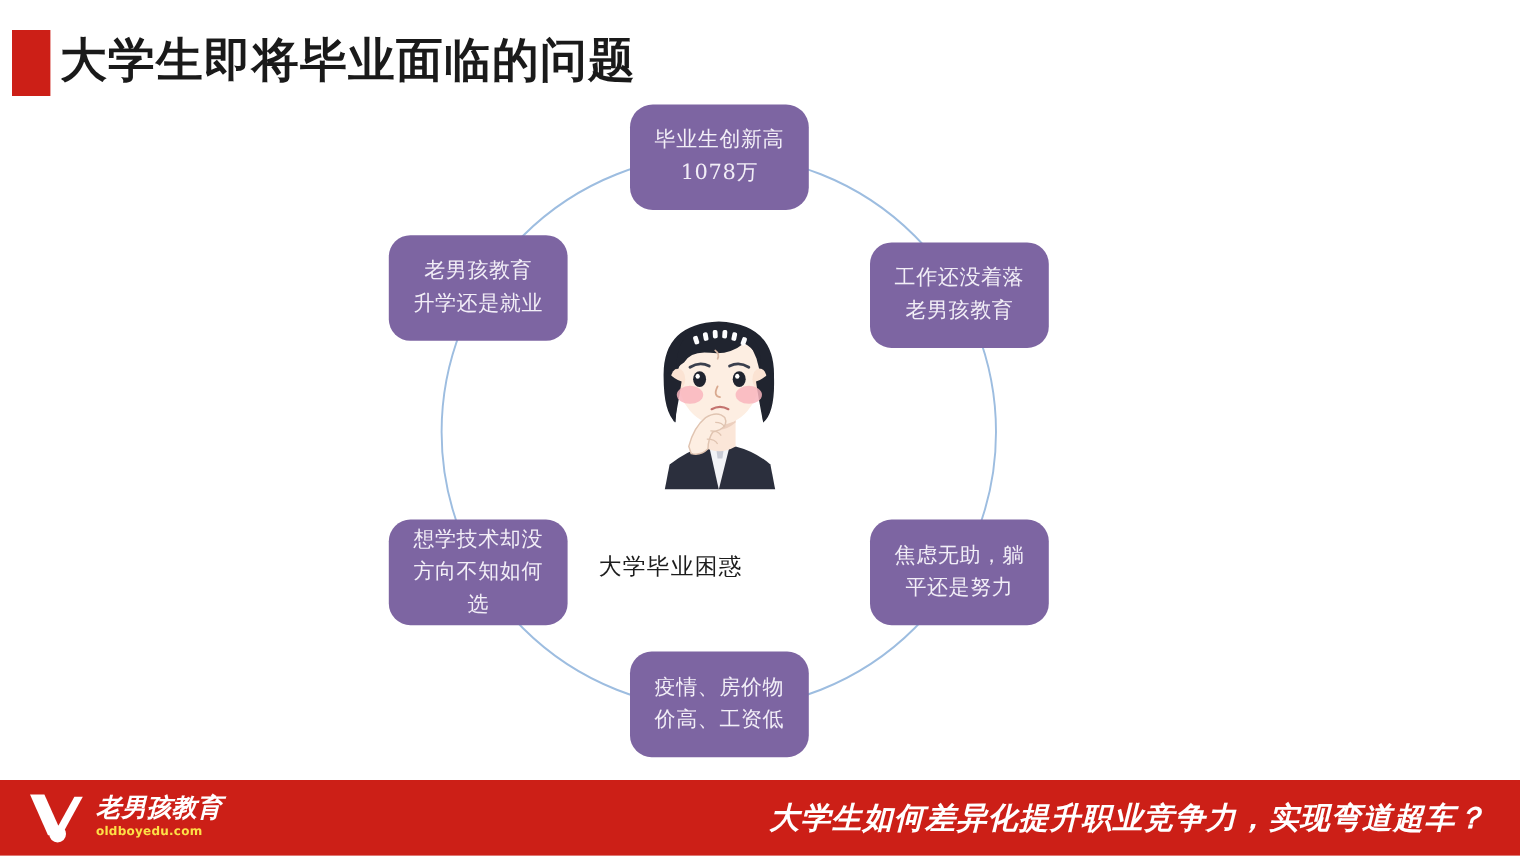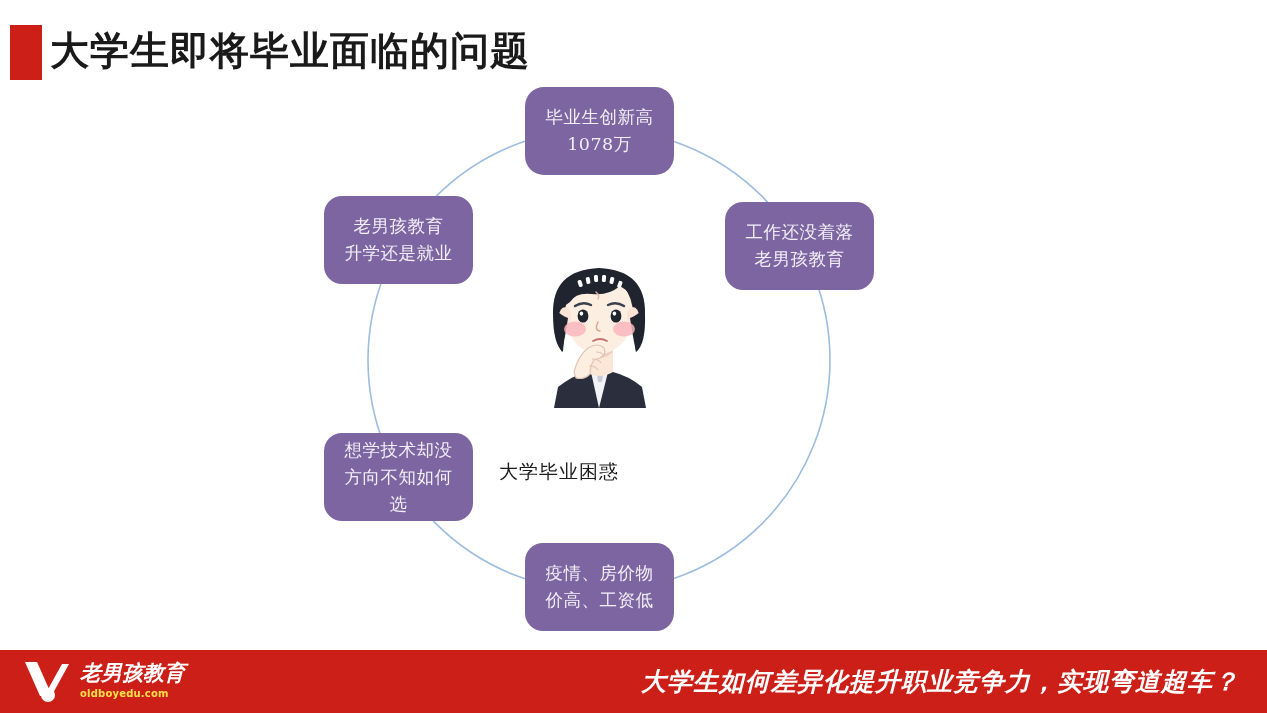--- a/index.html
+++ b/index.html
@@ -187,20 +187,26 @@
       </div>
     </div>
 
     <div class="node node-right-top">
       <div>
         <span>工作还没着落</span>
         <span>老男孩教育</span>
       </div>
     </div>
 
+    <div class="node node-right-bottom">
+      <div>
+        <span>焦虑无助，躺</span>
+        <span>平还是努力</span>
+      </div>
+    </div>
 
     <div class="node node-left-bottom">
       <div>
         <span>想学技术却没</span>
         <span>方向不知如何</span>
         <span>选</span>
       </div>
     </div>
 
     <div class="node node-bottom">

